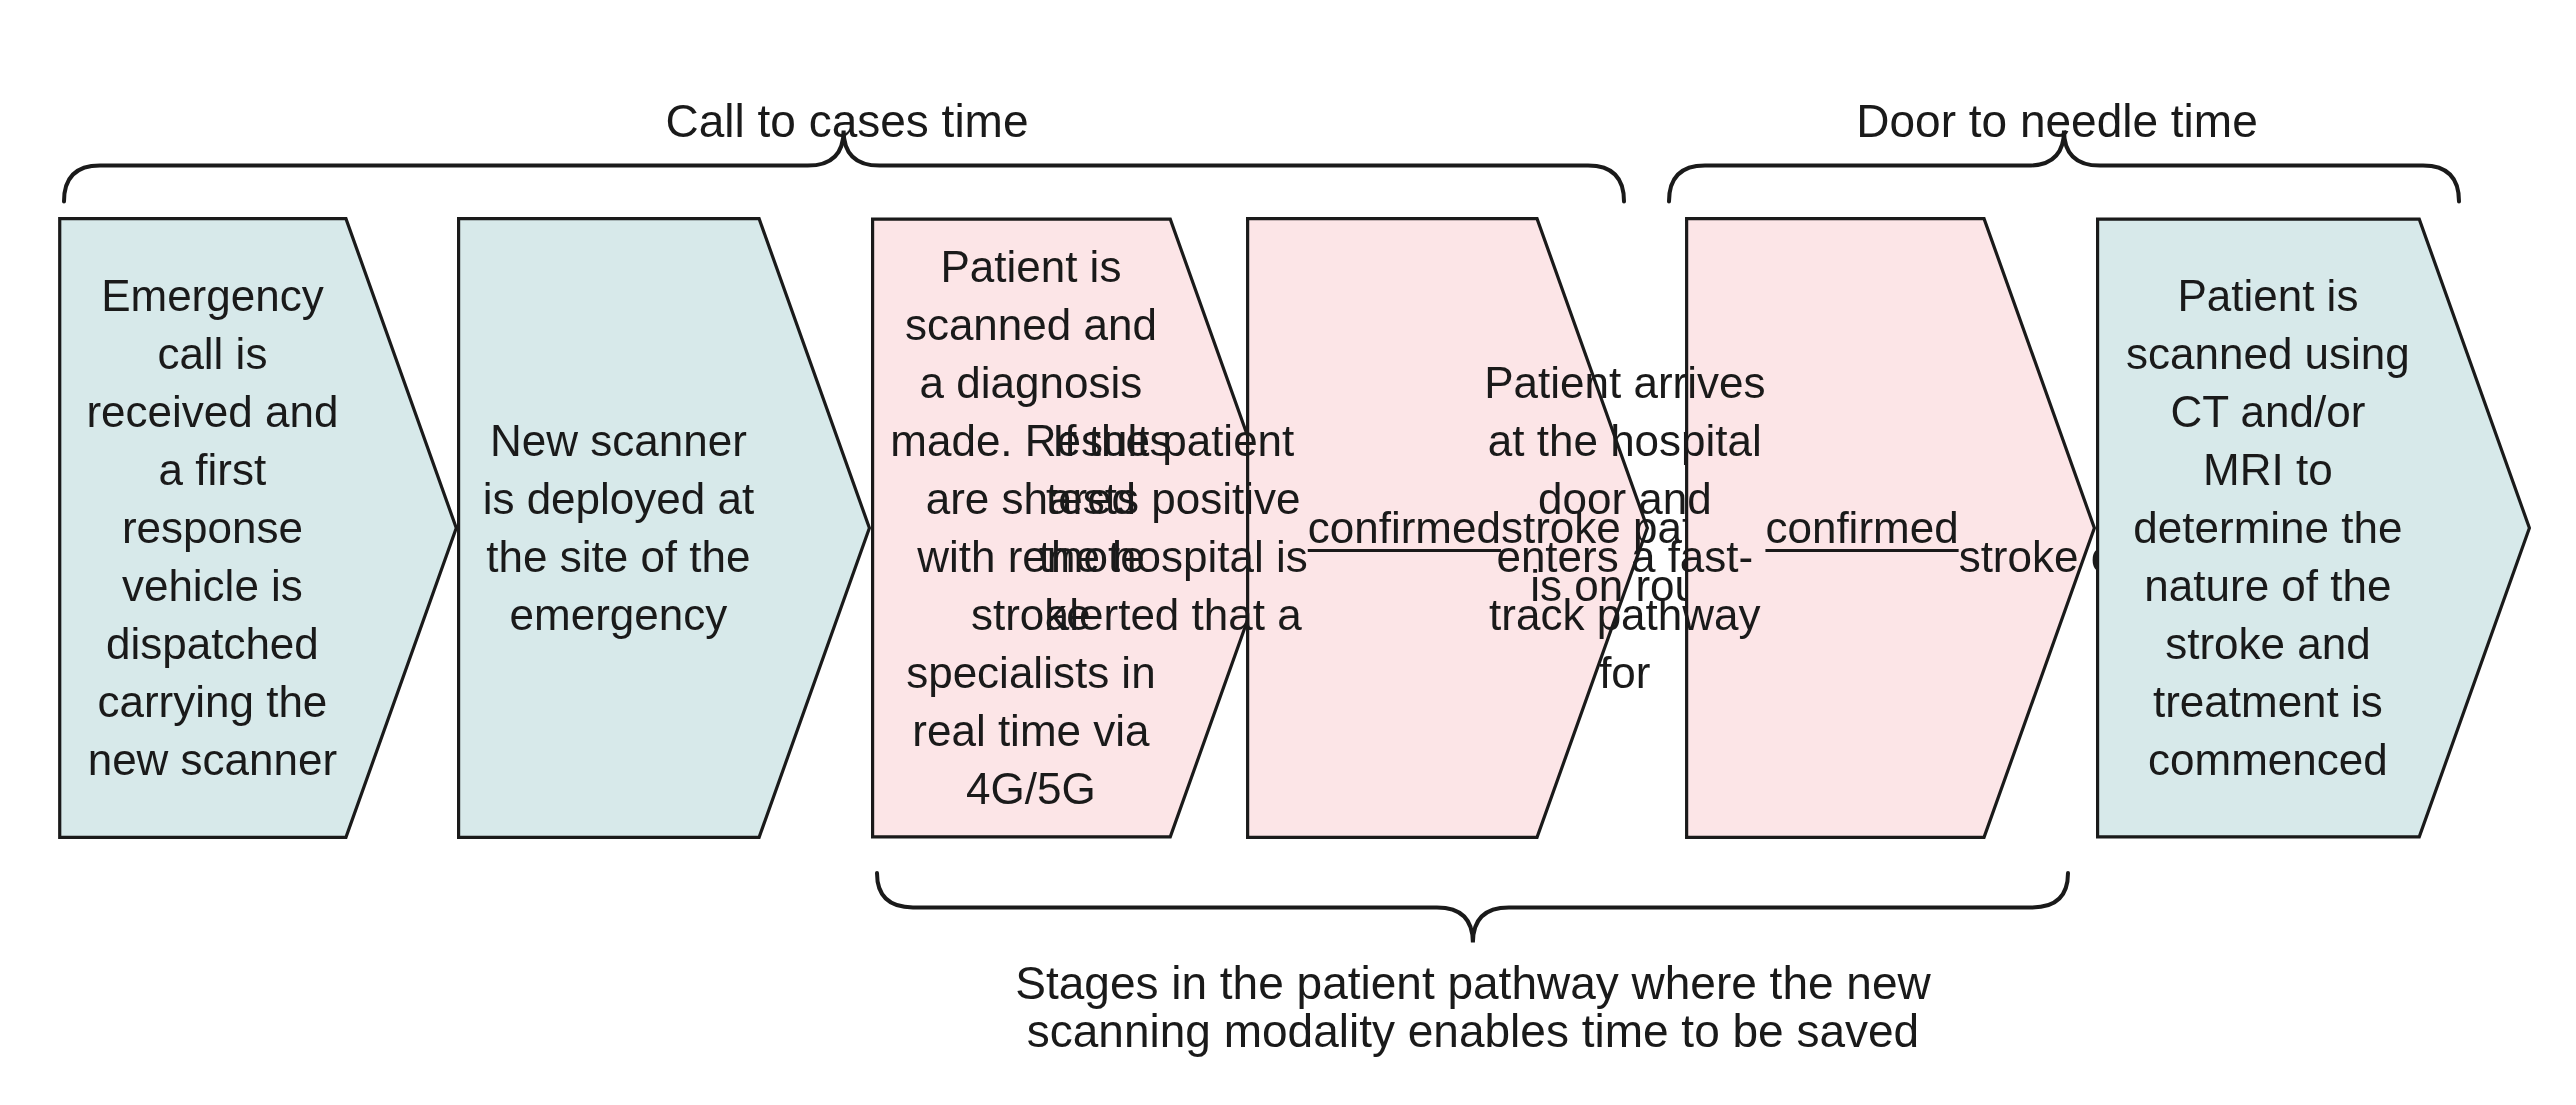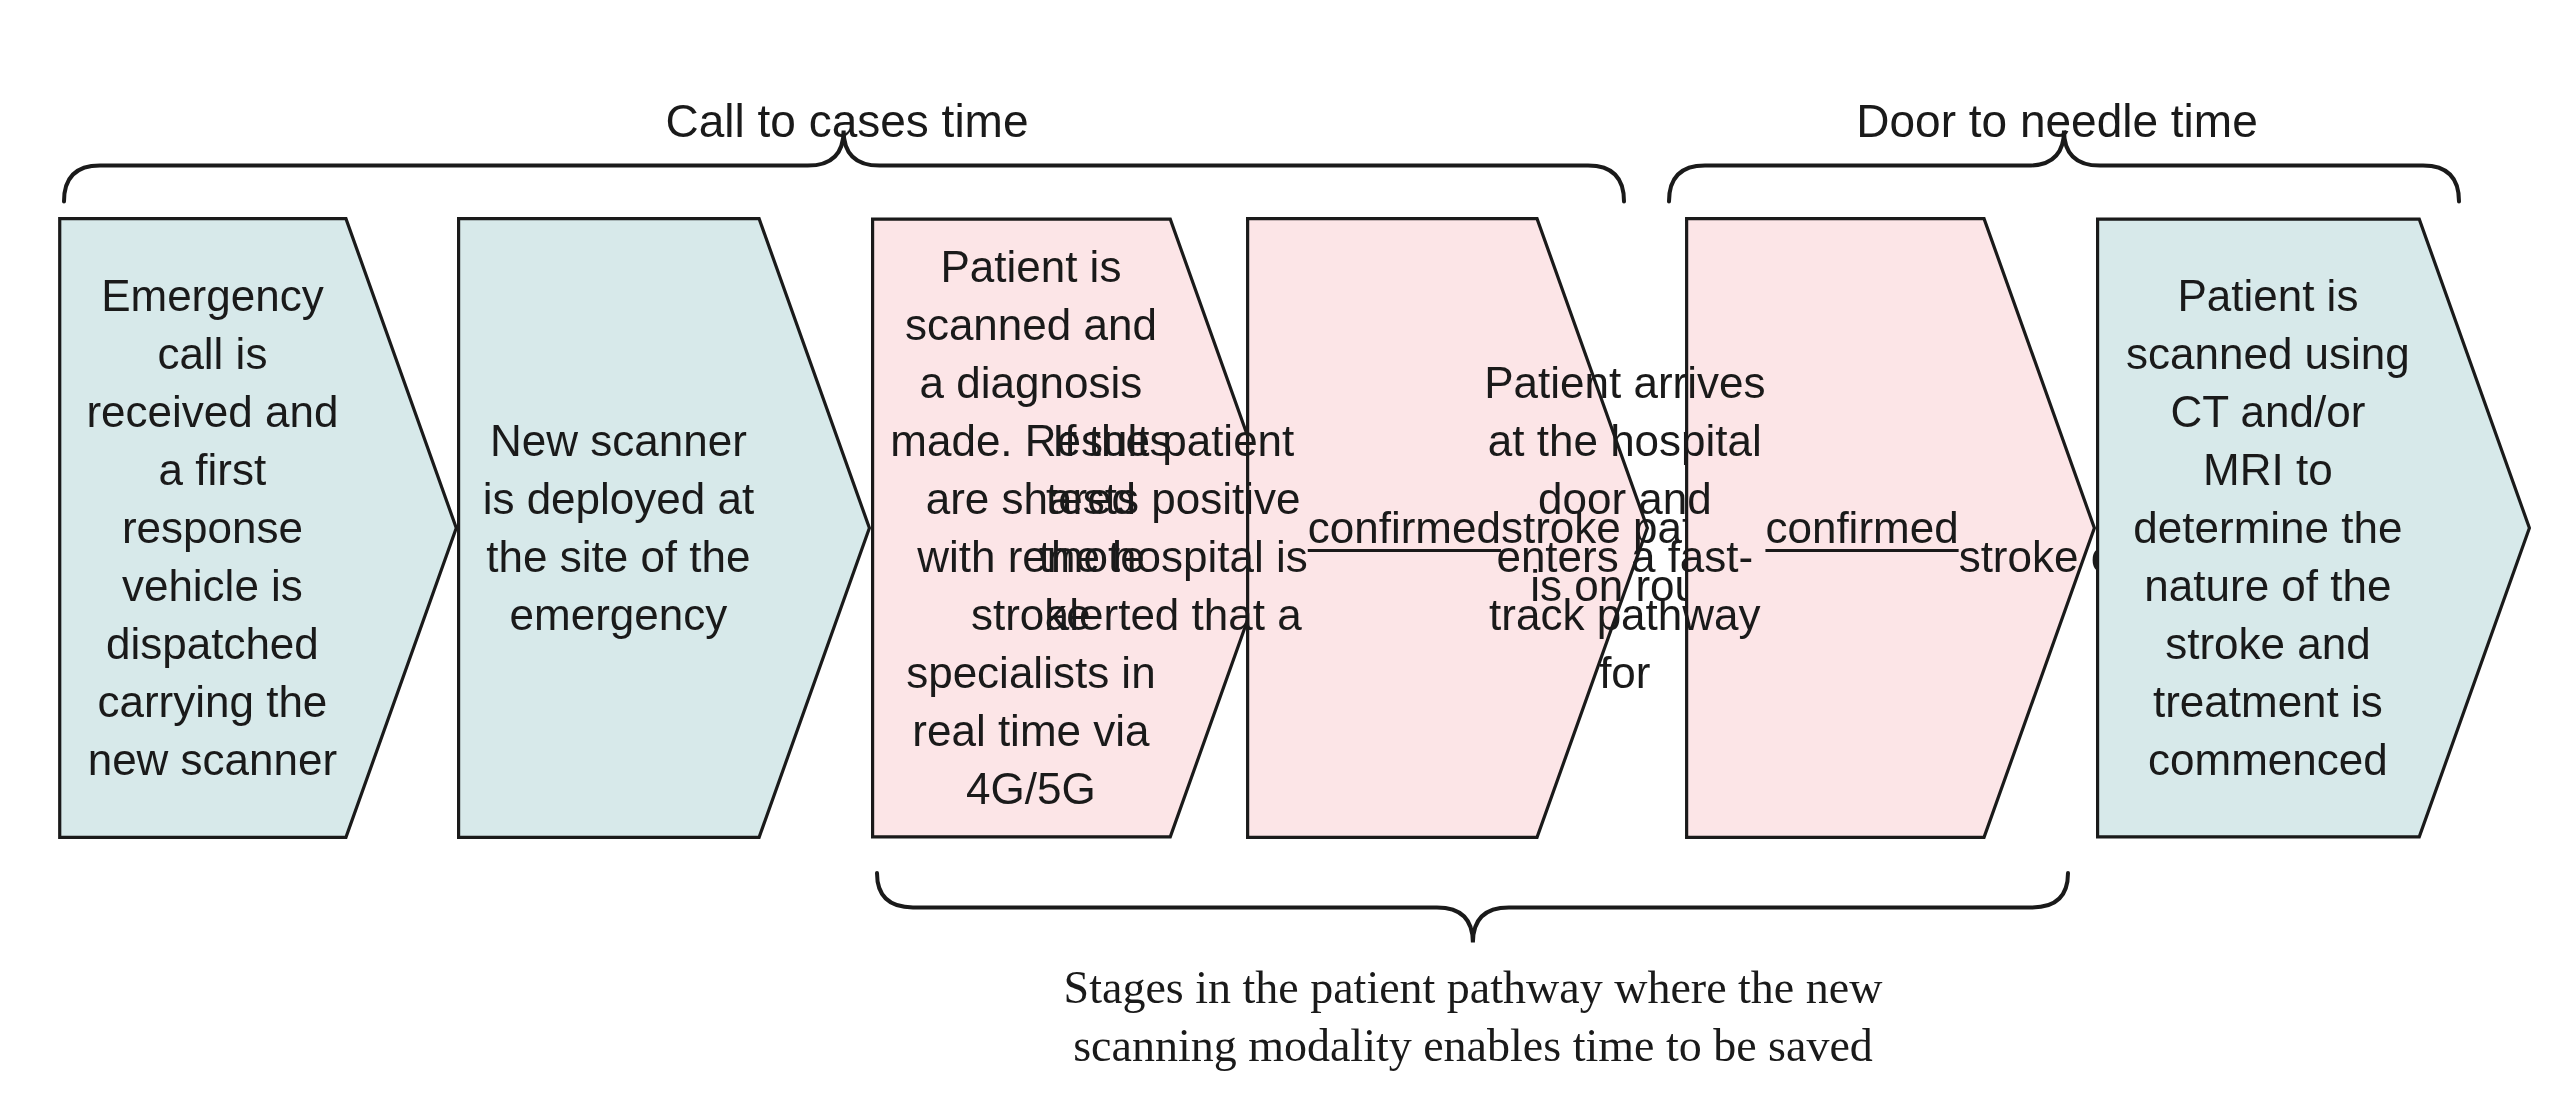--- a/index.html
+++ b/index.html
@@ -20,22 +20,21 @@
     position: absolute;
     transform: translateX(-50%);
     font-size: 46px;
     line-height: 54px;
     white-space: nowrap;
     text-align: center;
     color: #1a1a1a;
   }
   .label.bottom-note {
     white-space: normal;
-    line-height: 58px;
-    font-family: Liberation Serif, serif;
+    line-height: 48px;
   }
   .brace {
     position: absolute;
     overflow: visible;
   }
   .brace path {
     fill: none;
     stroke-width: 5;
     stroke-linecap: round;
   }

